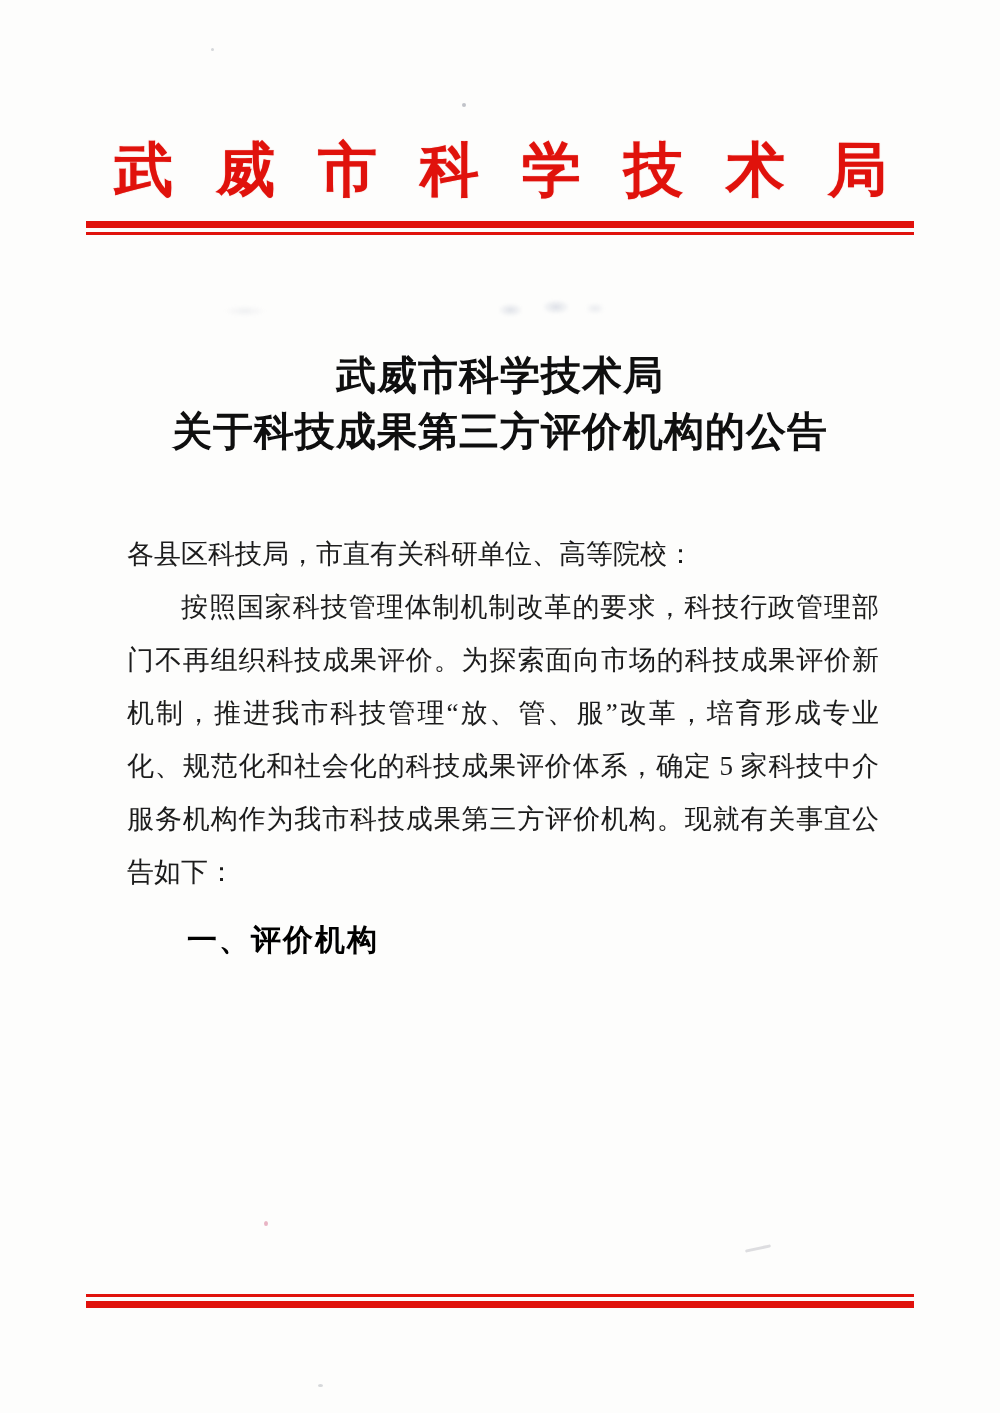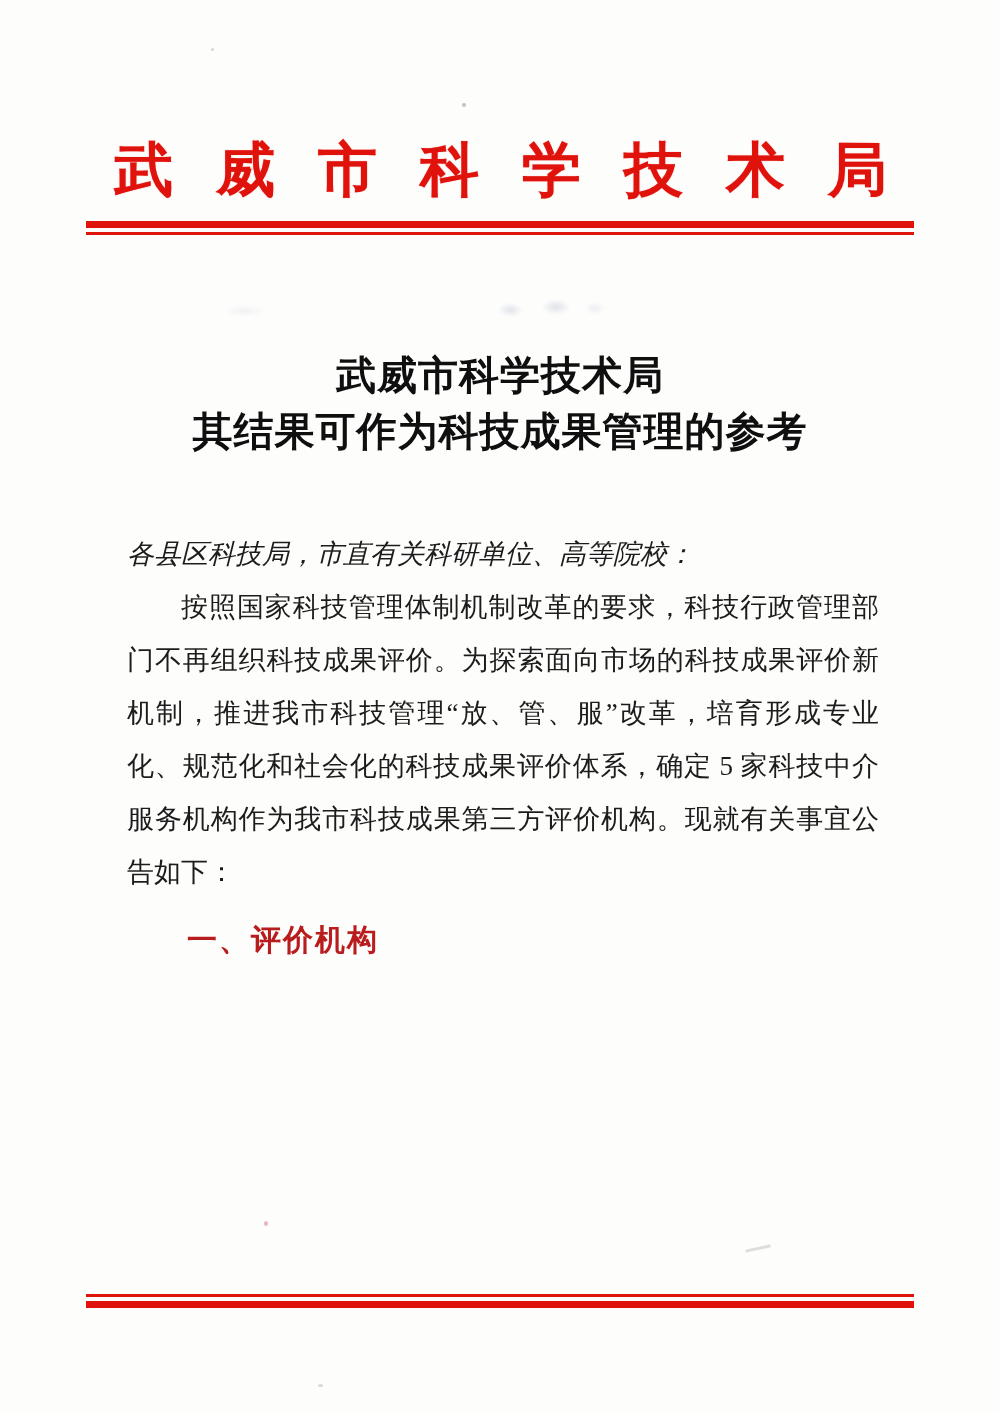--- a/index.html
+++ b/index.html
@@ -60,28 +60,28 @@
     position: absolute;
     top: 528px;
     left: 127px;
     width: 752px;
     font-size: 27px;
     line-height: 53px;
     color: var(--ink);
     text-align: justify;
   }
   .body-text p { margin: 0; }
-  .salutation { text-indent: 0; font-style: italic; }
+  .salutation { text-indent: 0; }
   .para { text-indent: 2em; }
   .section-heading {
     font-family: "Liberation Sans", sans-serif;
     font-weight: bold;
     font-size: 30px;
     line-height: 53px;
-    color: #b91c1c;
+    color: #000000;
     text-indent: 2em;
     margin: 14px 0 9px 0;
     letter-spacing: 2px;
   }
 
   
   .artifact { position: absolute; pointer-events: none; }
   .bleed {
     top: 292px; left: 478px; width: 130px; height: 30px;
     background:
@@ -116,21 +116,21 @@
   <div class="artifact bleed"></div>
   <div class="artifact bleed2"></div>
   <div class="artifact speck speck1"></div>
   <div class="artifact speck speck2"></div>
   <div class="artifact speck speck3"></div>
   <div class="artifact speck speck4"></div>
   <div class="artifact speck speck5"></div>
 
   <h1 class="doc-title">
     <div>武威市科学技术局</div>
-    <div>其结果可作为科技成果管理的参考</div>
+    <div>关于科技成果第三方评价机构的公告</div>
   </h1>
 
   <section class="body-text">
     <p class="salutation">各县区科技局，市直有关科研单位、高等院校：</p>
     <p class="para">按照国家科技管理体制机制改革的要求，科技行政管理部门不再组织科技成果评价。为探索面向市场的科技成果评价新机制，推进我市科技管理“放、管、服”改革，培育形成专业化、规范化和社会化的科技成果评价体系，确定 5 家科技中介服务机构作为我市科技成果第三方评价机构。现就有关事宜公告如下：</p>
     <h2 class="section-heading">一、评价机构</h2>
   </section>
 
   <div class="rule rule-footer-thin"></div>
   <div class="rule rule-footer-thick"></div>

